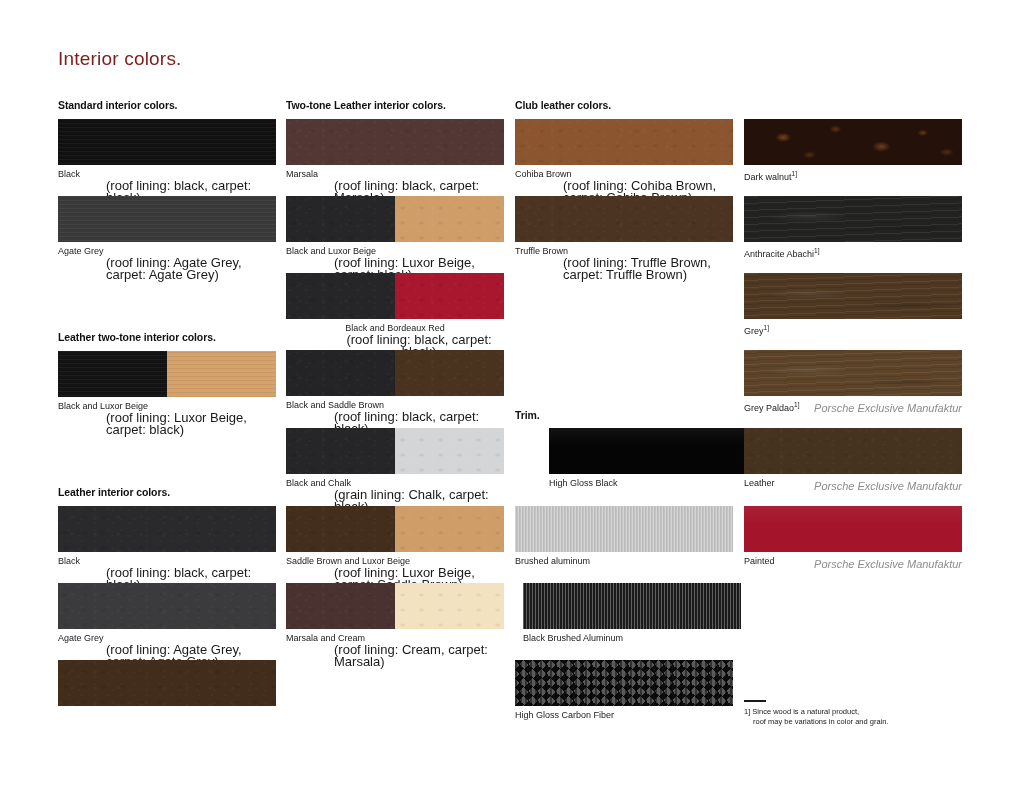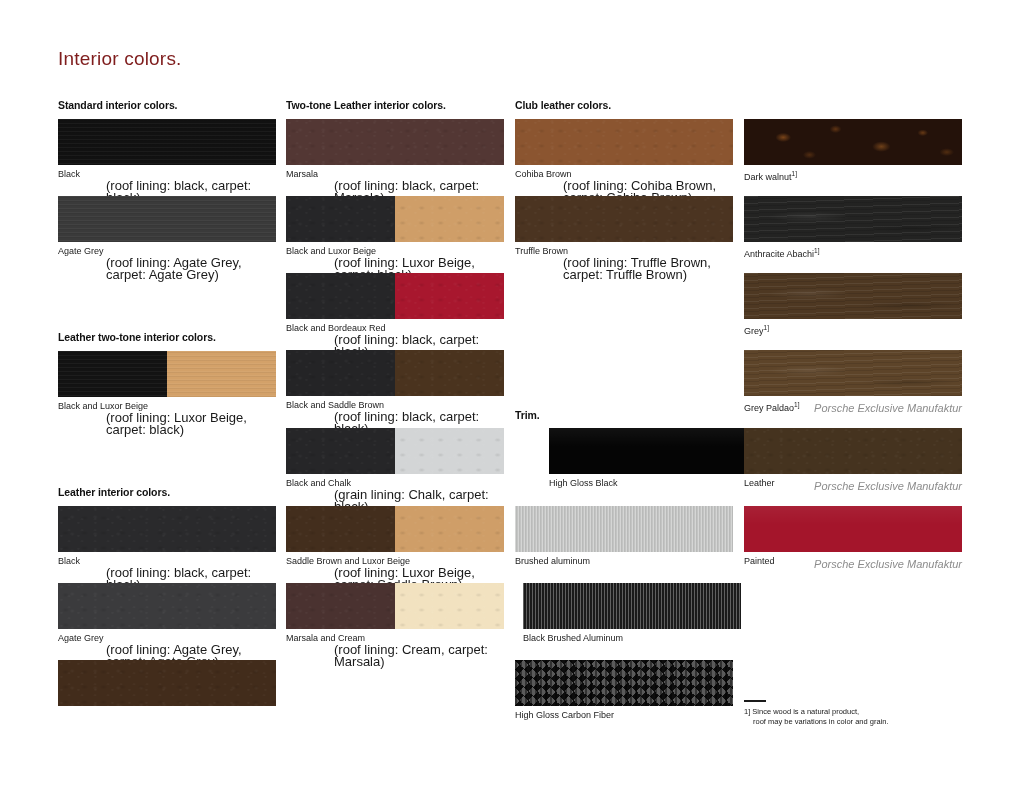--- a/index.html
+++ b/index.html
@@ -197,21 +197,21 @@
     <div class="swatch">
       <div class="half tex-leather" style="background:#262628"></div>
       <div class="half tex-leather" style="background:#cf9e68"></div>
     </div>
     <div class="labelrow">
       <div class="sw-label">Black and Luxor Beige</div>
       <div class="sw-sub">(roof lining: Luxor Beige, carpet: black)</div>
     </div>
   </div>
 
-  <div class="swatch-block" style="left:286px;top:273px;">
+  <div class="swatch-block" style="left:286px;top:273px;text-align:center;">
     <div class="swatch">
       <div class="half tex-leather" style="background:#262628"></div>
       <div class="half tex-leather" style="background:#a8172e"></div>
     </div>
     <div class="labelrow">
       <div class="sw-label">Black and Bordeaux Red</div>
       <div class="sw-sub">(roof lining: black, carpet: black)</div>
     </div>
   </div>
 

